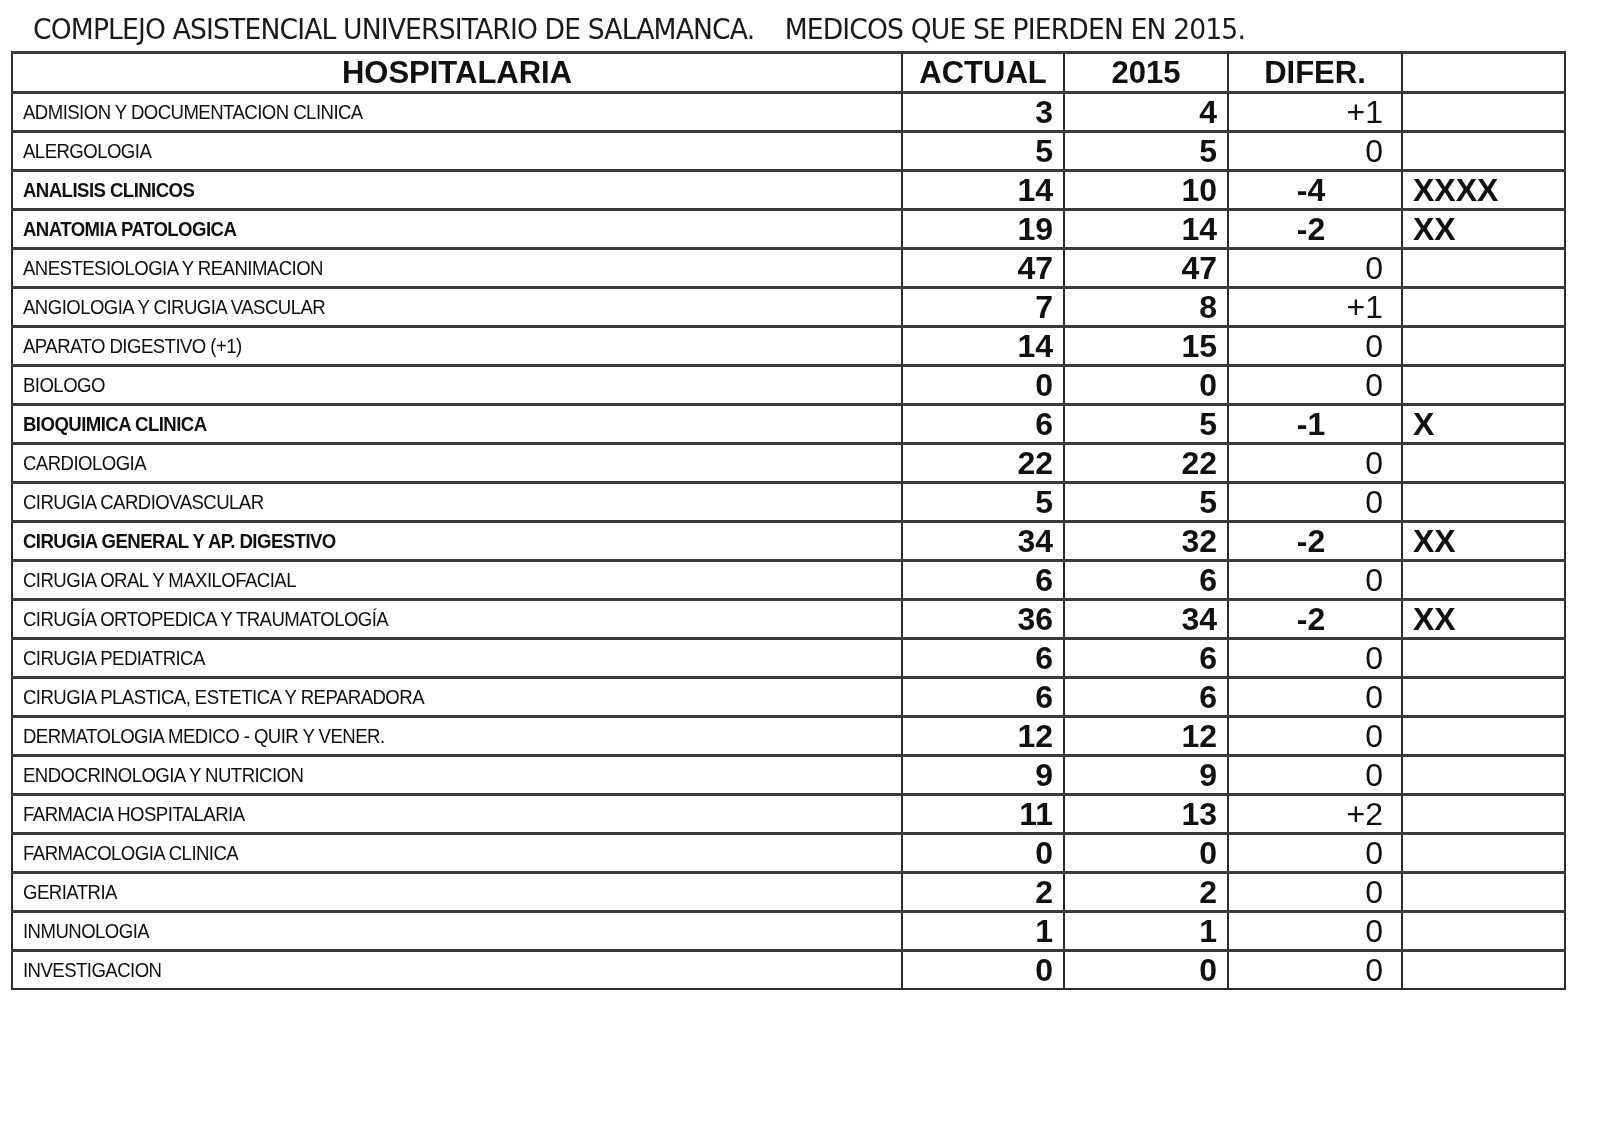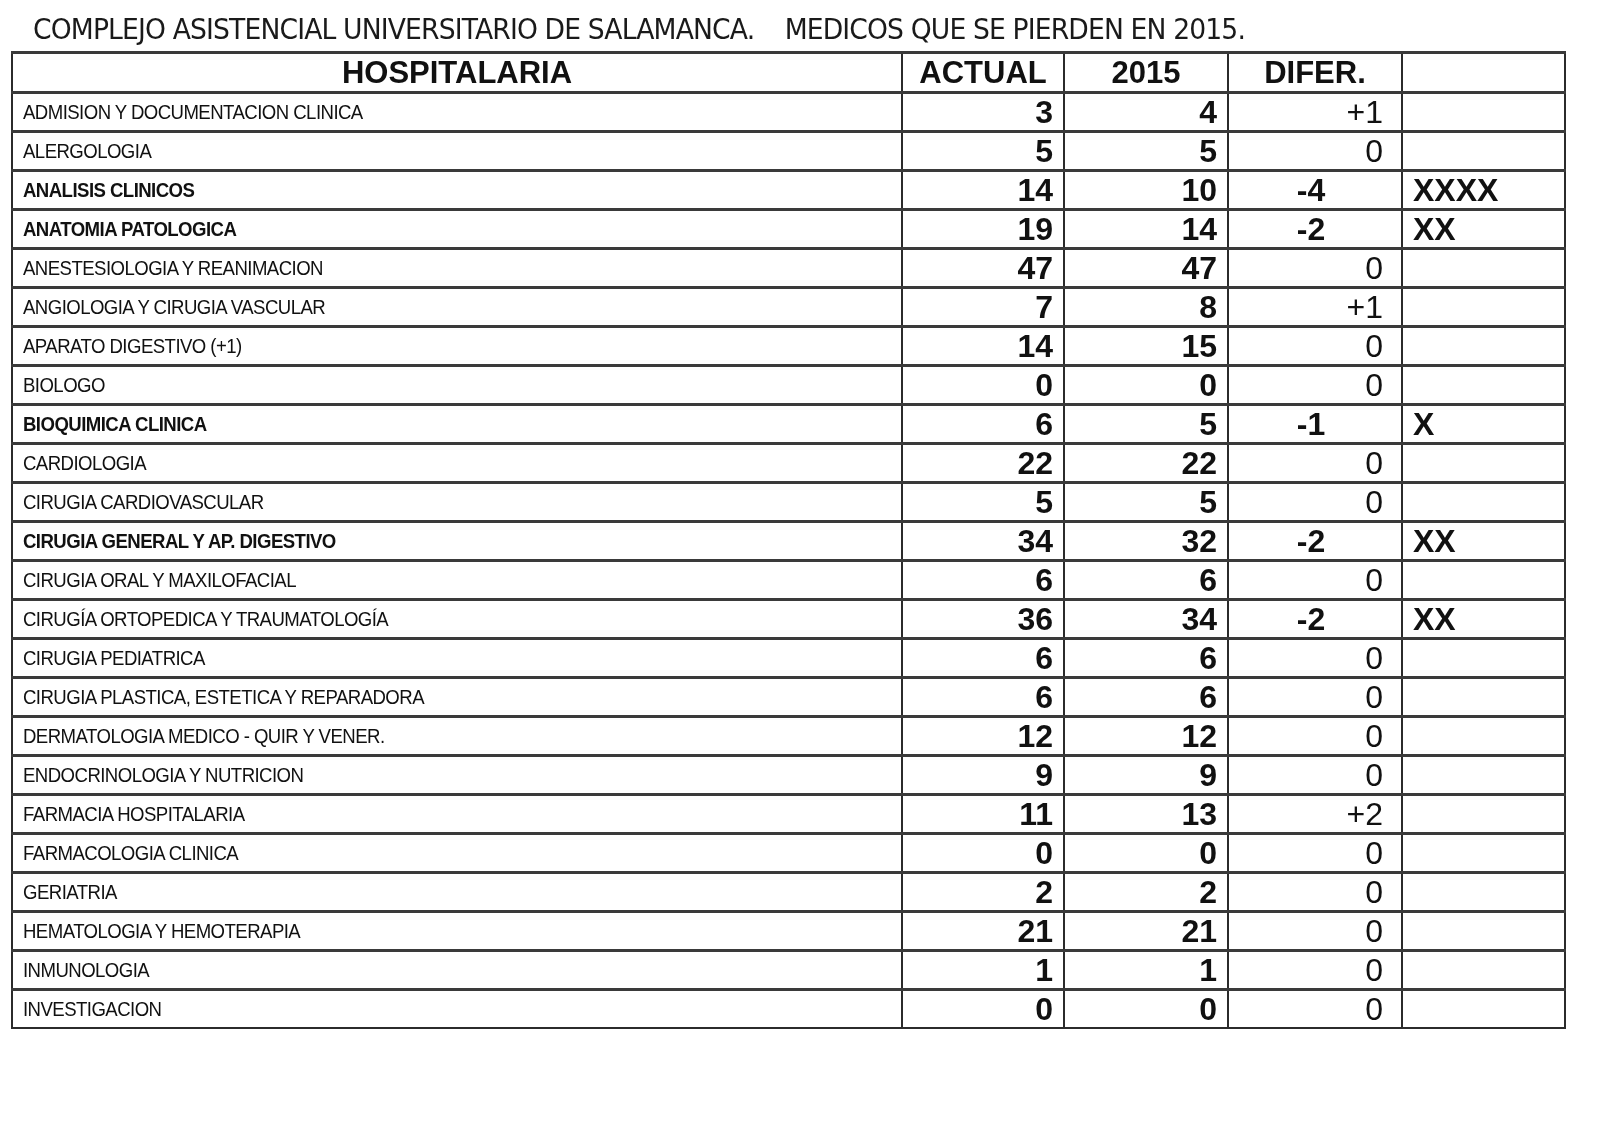--- a/index.html
+++ b/index.html
@@ -268,27 +268,20 @@
           <td class="mark"></td>
         </tr>
         <tr>
           <td class="spec"><span class="txt">GERIATRIA</span></td>
           <td class="num">2</td>
           <td class="num">2</td>
           <td class="dif">0</td>
           <td class="mark"></td>
         </tr>
         <tr>
-          <td class="spec"><span class="txt">HEMATOLOGIA Y HEMOTERAPIA</span></td>
-          <td class="num">21</td>
-          <td class="num">21</td>
-          <td class="dif">0</td>
-          <td class="mark"></td>
-        </tr>
-        <tr>
           <td class="spec"><span class="txt">INMUNOLOGIA</span></td>
           <td class="num">1</td>
           <td class="num">1</td>
           <td class="dif">0</td>
           <td class="mark"></td>
         </tr>
         <tr>
           <td class="spec"><span class="txt">INVESTIGACION</span></td>
           <td class="num">0</td>
           <td class="num">0</td>

